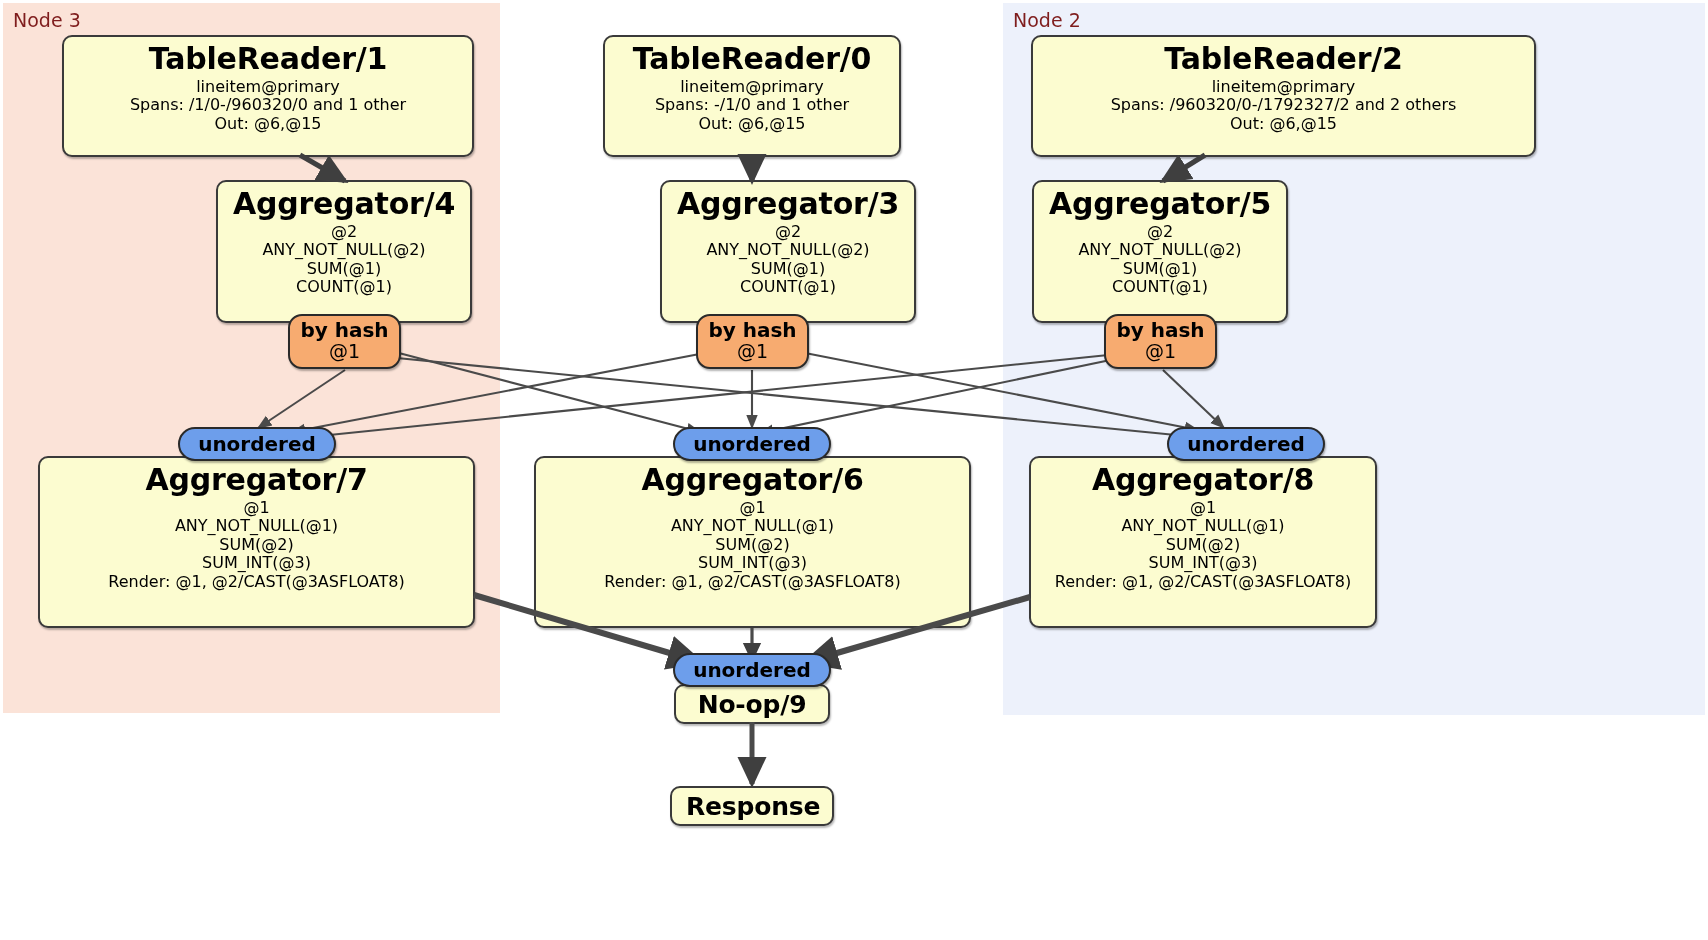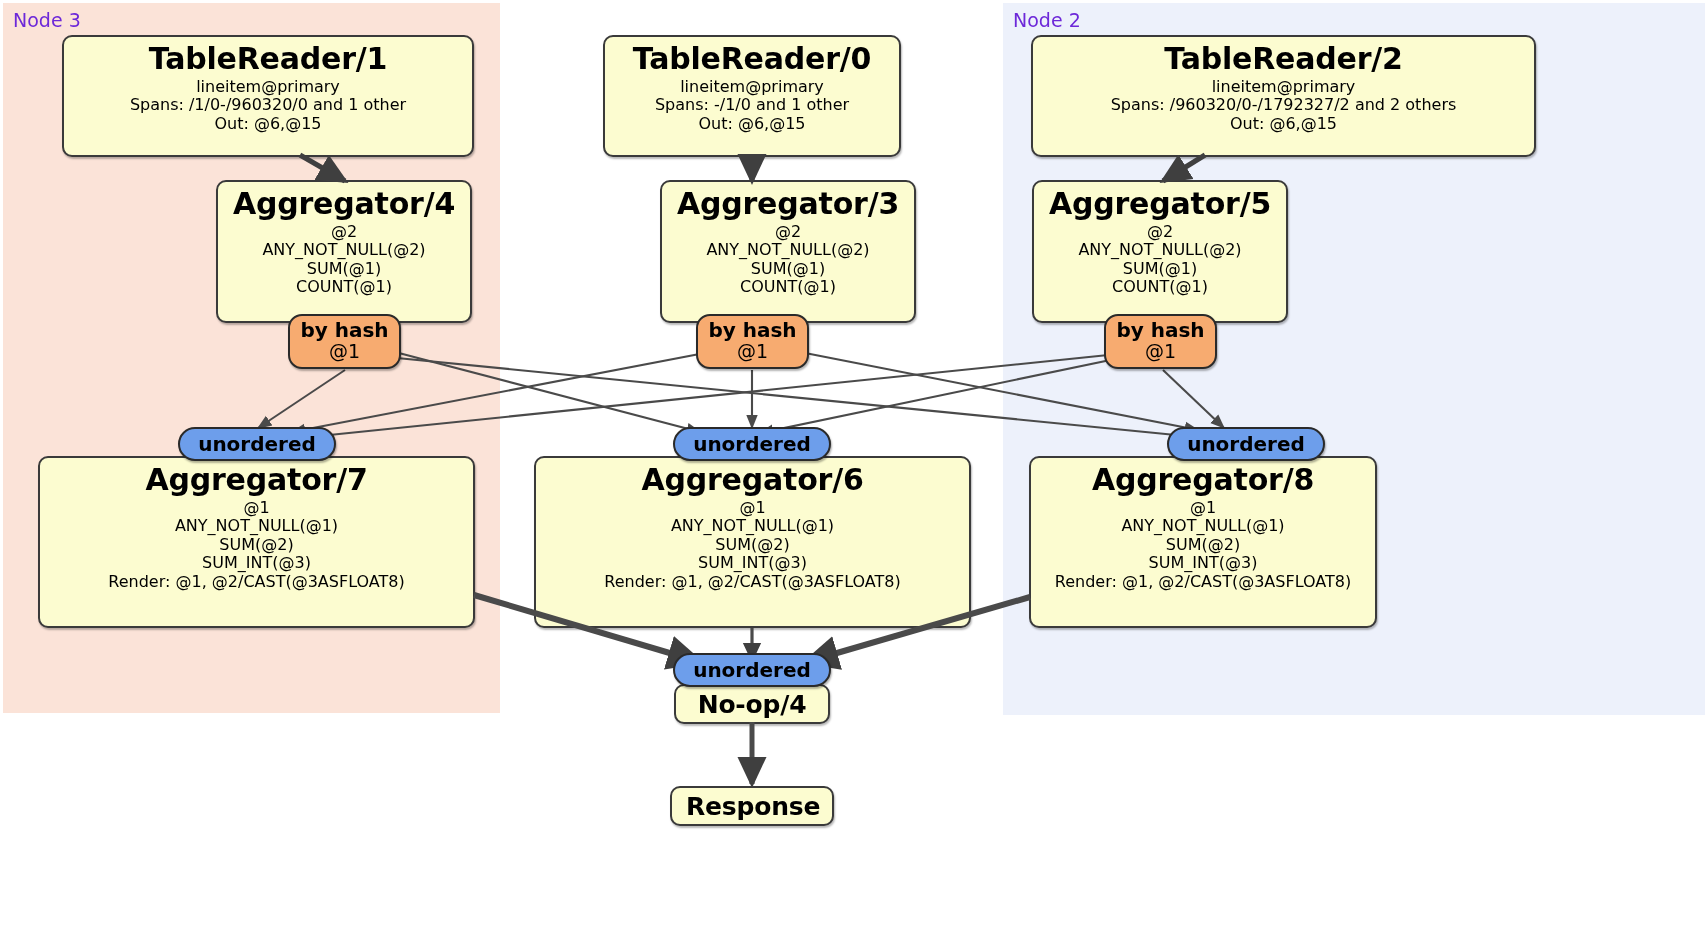--- a/index.html
+++ b/index.html
@@ -20,21 +20,21 @@
   
   .panel {
     position: absolute;
     box-sizing: border-box;
   }
   .panel-label {
     position: absolute;
     top: 6px;
     left: 10px;
     font-size: 19px;
-    color: #6d28d9;
+    color: #7f1d1d;
     white-space: nowrap;
   }
   
   .proc {
     position: absolute;
     box-sizing: border-box;
     background: #fcfcd0;
     border: 2.5px solid #3a3a3a;
     border-radius: 10px;
     text-align: center;
@@ -258,20 +258,20 @@
     <span class="ln">SUM(@2)</span>
     <span class="ln">SUM_INT(@3)</span>
     <span class="ln">Render: @1, @2/CAST(@3ASFLOAT8)</span>
   </div>
 
   <div class="router unord" style="left:673px; top:653px; width:158px; height:34px;">
     <span class="rt">unordered</span>
   </div>
 
   <div class="proc small" style="left:674px; top:684px; width:156px; height:40px;">
-    <span class="ttl">No-op/4</span>
+    <span class="ttl">No-op/9</span>
   </div>
 
   <div class="proc small" style="left:670px; top:786px; width:164px; height:40px;">
     <span class="ttl">Response</span>
   </div>
 
 </div>
 
 </body></html>

